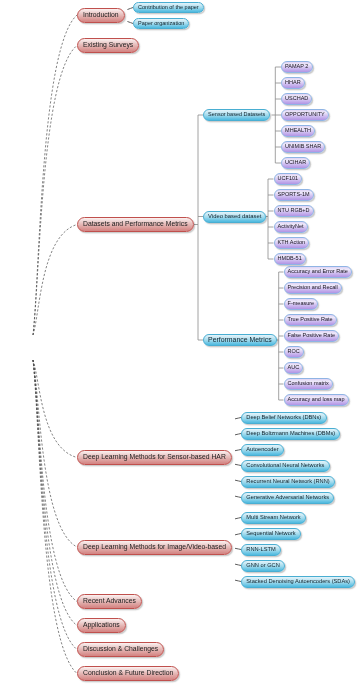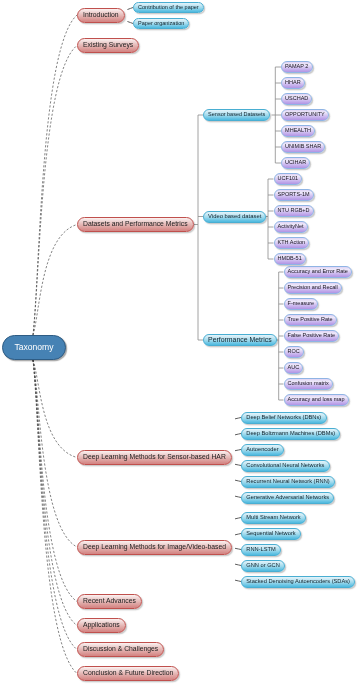--- a/index.html
+++ b/index.html
@@ -61,23 +61,20 @@
 <path class="ed hookline" d="M235.40,518.75 Q238.65,518.05 241.00,517.50"></path>
 <path class="ed hookline" d="M235.40,534.75 Q238.65,534.05 241.00,533.50"></path>
 <path class="ed hookline" d="M235.40,548.38 Q238.65,549.00 241.00,549.50"></path>
 <path class="ed hookline" d="M235.40,564.25 Q238.65,564.95 241.00,565.50"></path>
 <path class="ed hookline" d="M235.40,580.25 Q238.65,580.95 241.00,581.50"></path>
 <path class="ed ed-dash" d="M33.00,360.00 C40.00,408.30 41.00,577.35 77.00,601.50"></path>
 <path class="ed ed-dash" d="M33.00,360.00 C40.00,413.10 41.00,598.95 77.00,625.50"></path>
 <path class="ed ed-dash" d="M33.00,360.00 C40.00,417.90 41.00,620.55 77.00,649.50"></path>
 <path class="ed ed-dash" d="M33.00,360.00 C40.00,422.70 41.00,642.15 77.00,673.50"></path>
 </svg>
-<div class="node n-root" style="left:2px;top:335px;width:64px;height:25px;">
-      <span class="lbl">Taxonomy</span>
-    </div>
 <div class="node n-l1" style="left:77.0px;top:7.50px;height:15.0px;padding:0 5.0px;">
       <span class="lbl" style="">Introduction</span>
     </div>
 <div class="node n-l2" style="left:133.0px;top:1.75px;height:11.5px;padding:0 4.1px;">
       <span class="lbl" style="">Contribution of the paper</span>
     </div>
 <div class="node n-l2" style="left:133.0px;top:17.75px;height:11.5px;padding:0 4.1px;">
       <span class="lbl" style="">Paper organization</span>
     </div>
 <div class="node n-l1" style="left:77.0px;top:38.00px;height:15.0px;padding:0 5.0px;">

